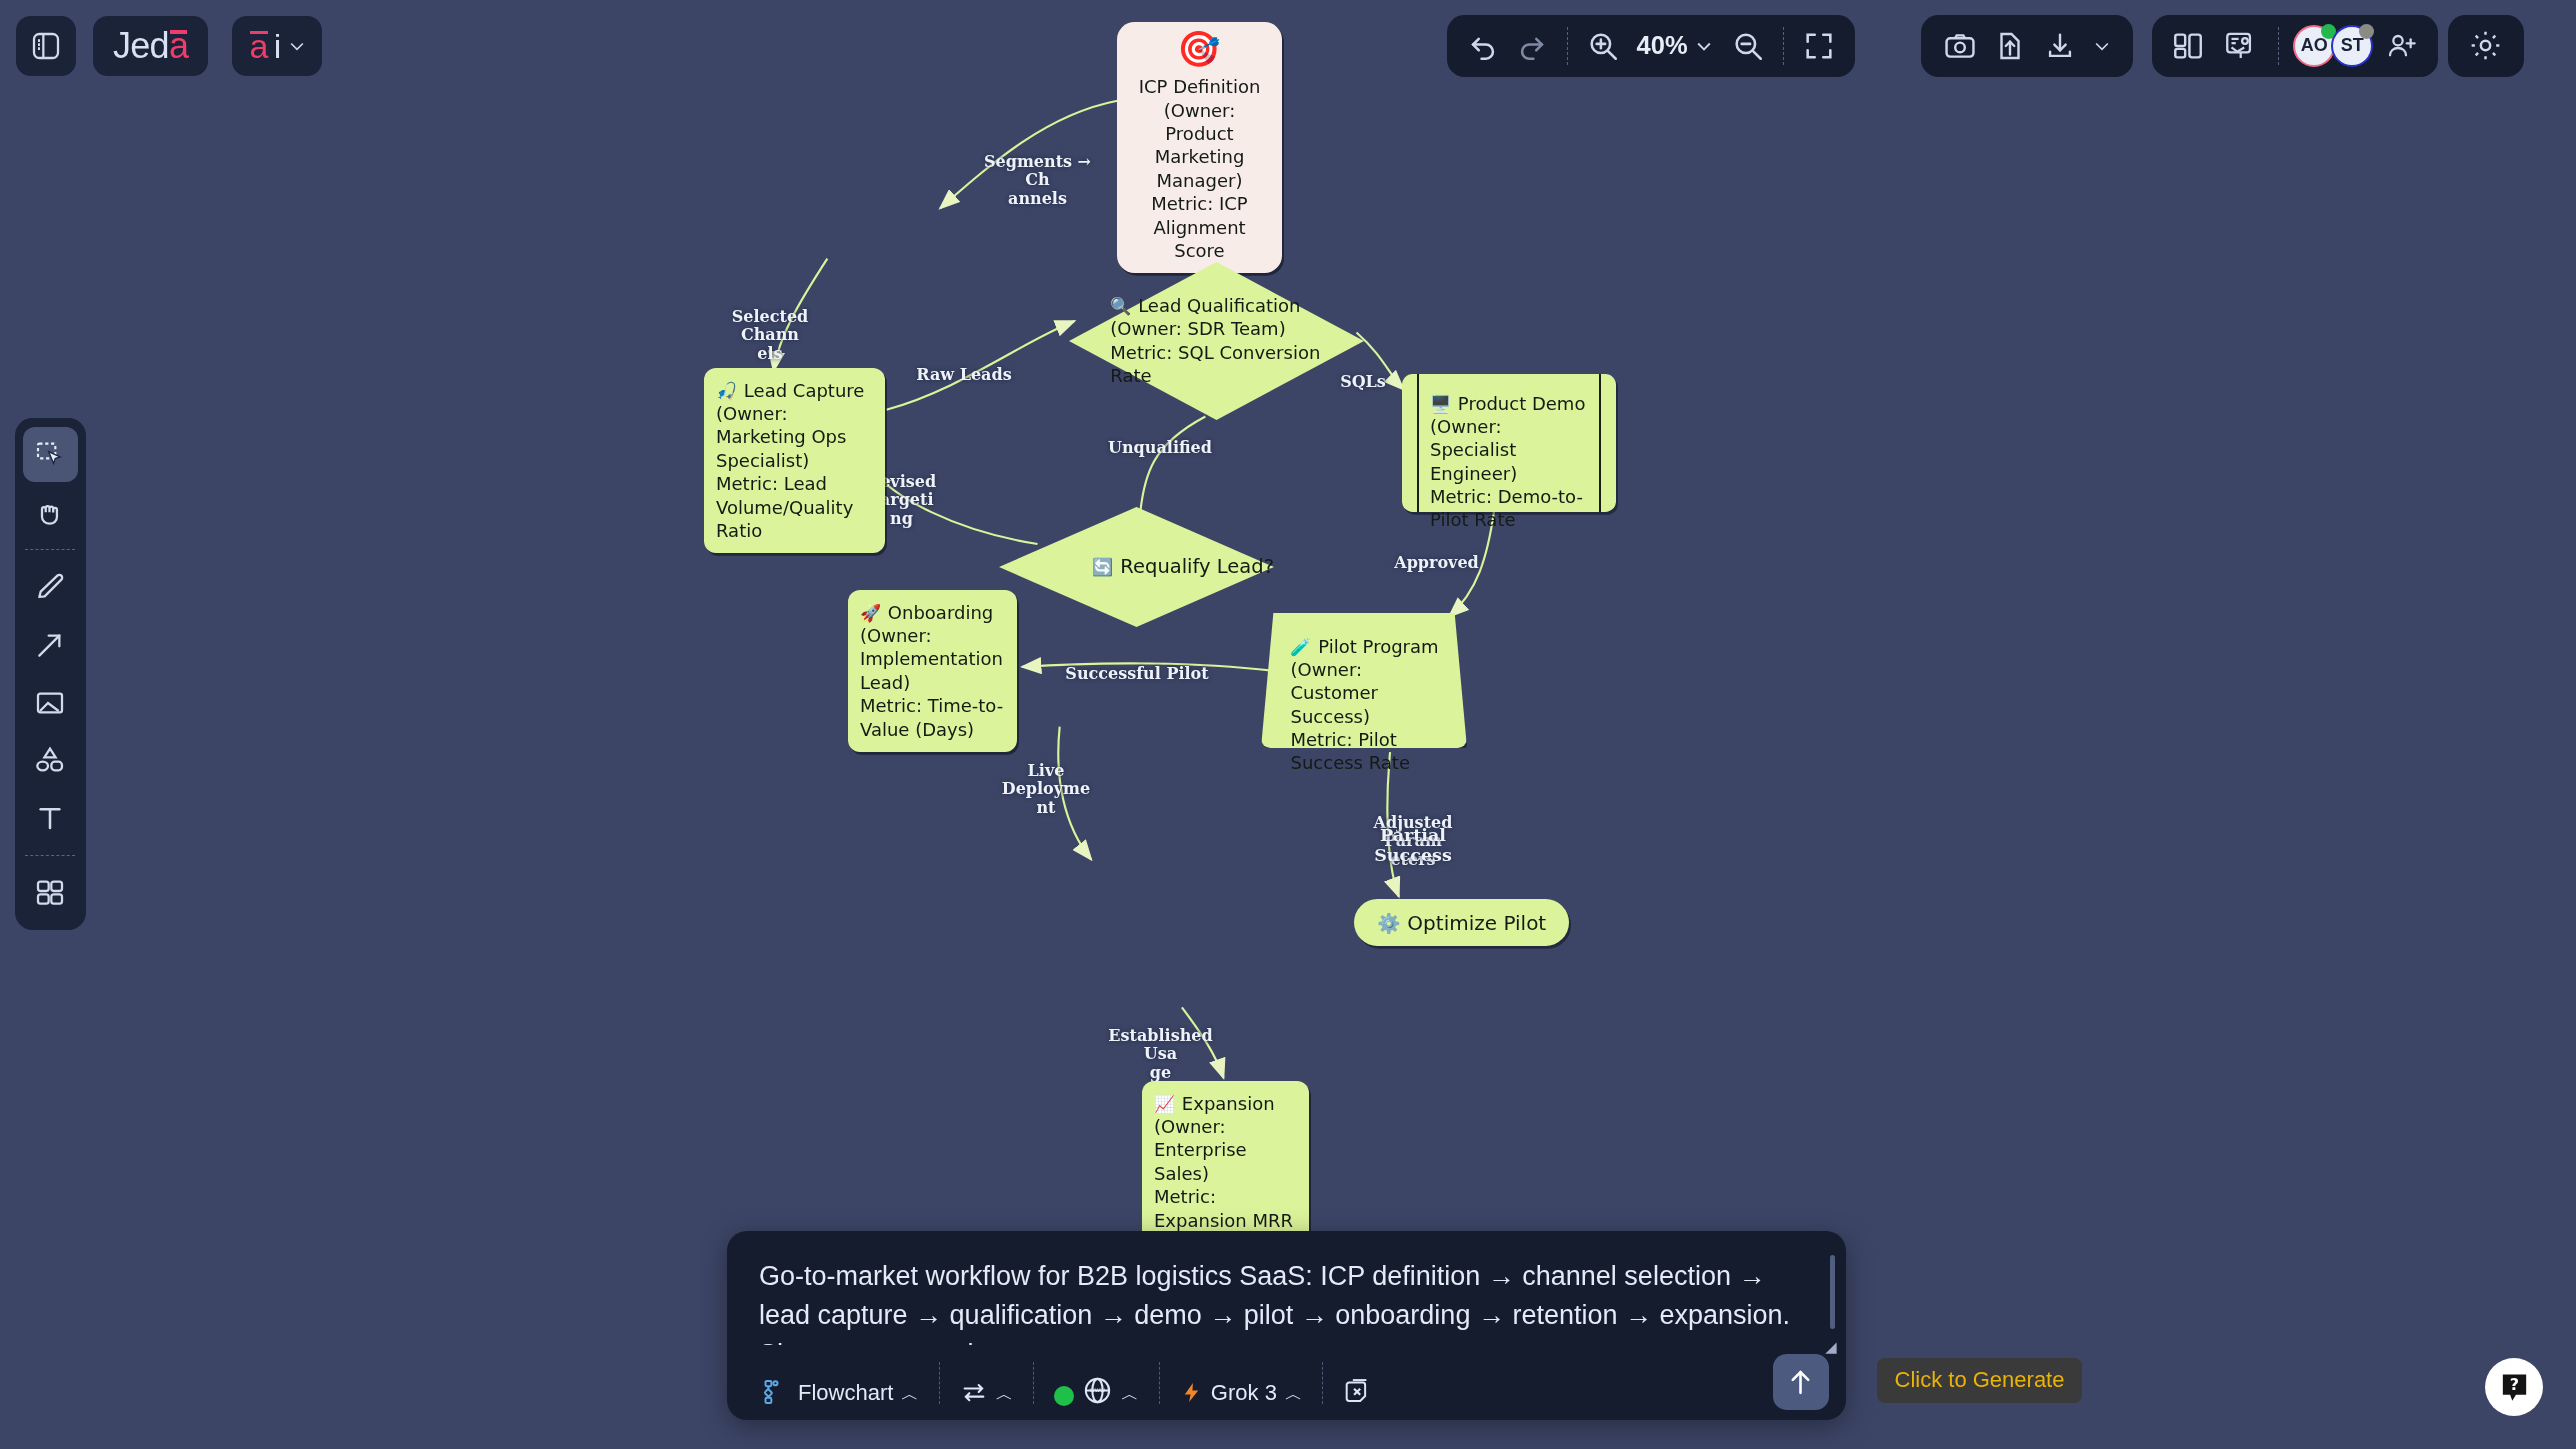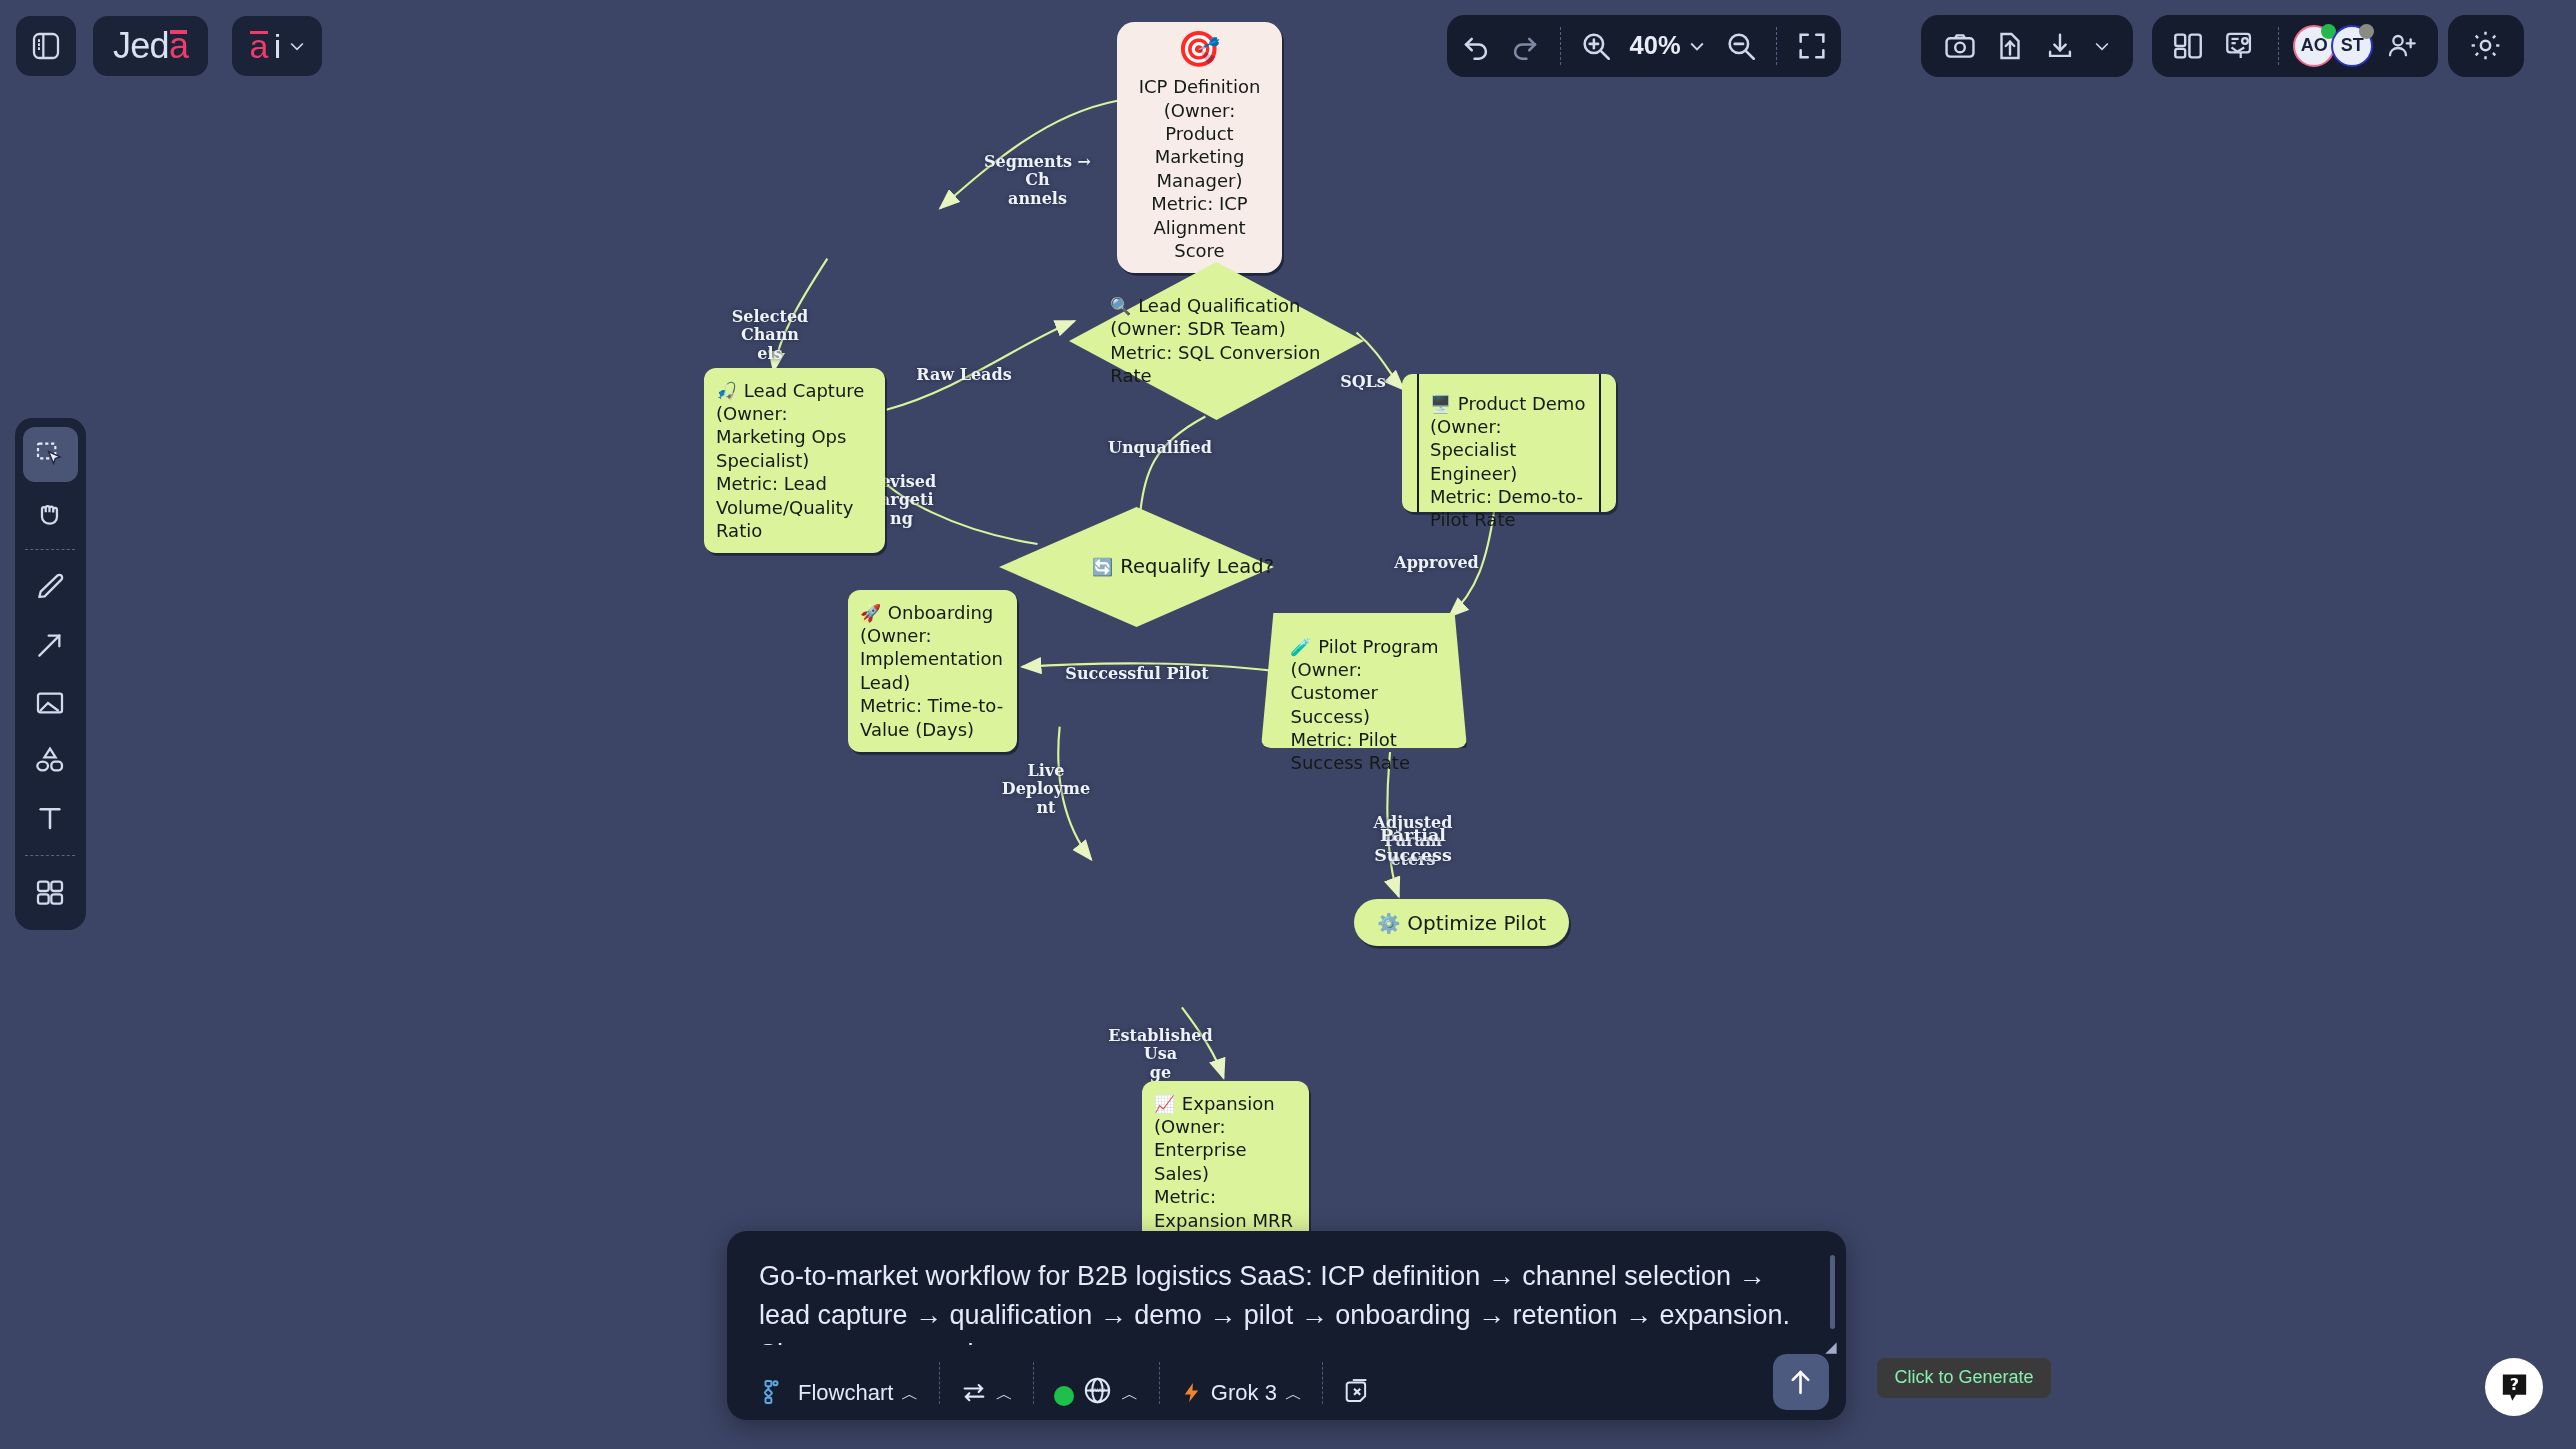--- a/index.html
+++ b/index.html
@@ -32,21 +32,21 @@
     display: flex; align-items: center; gap: 5.4px;
     font-size: 34px; font-weight: 500; color: #d9e1f2;
   }
   .ai-pill .a-bar { color: #ef3d6b; position: relative; }
   .ai-pill .a-bar::before { content:""; position:absolute; left:0.7px; right:0.7px; top:4px; height:3.4px; background:#ef3d6b; }
 
   .tool-group {
     position: absolute; background: #141c2e; border-radius: 17.5px;
     display: flex; align-items: center; height: 62px;
   }
-  .tg-center { left: 1447px; top: 14.8px; padding: 0 6px; gap: 2.7px; }
+  .tg-center { left: 1447px; top: 14.8px; padding: 0 13px; gap: 2.7px; }
   .tg-capture { left: 1921px; top: 14.8px; padding: 0 16px; gap: 4px; }
   .tg-share  { left: 2152px; top: 14.8px; padding: 0 13.4px; gap: 5.4px; }
   .tg-settings { left: 2448px; top: 14.8px; padding: 0 14.8px; }
 
   .ticon {
     width: 46px; height: 46px; display: flex; align-items: center; justify-content: center;
     color: #cfd8ea; border-radius: 9.4px;
   }
   .ticon svg { display: block; }
   .vdiv { width: 0.7px; height: 38px; border-left: 1.3px dashed #566084; margin: 0 9.4px; }
@@ -164,21 +164,21 @@
     padding: 0 12px; height: 47px; border-radius: 9.4px; white-space: nowrap;
   }
   .dash-div { height: 42px; border-left: 1.3px dashed #4e587a; margin: 0 8px; }
   .caret { font-size: 17.5px; color: #cfd8ea; }
   .send-btn {
     position: absolute; right: 17.5px; top: 9.4px; width: 56px; height: 56px;
     background: #4d5a80; border-radius: 13.4px; display: flex; align-items: center; justify-content: center;
   }
   .tooltip {
     position: absolute; left: 1877px; top: 1358px;
-    background: #3a3a3a; color: #86efac; font-size: 18px;
+    background: #3a3a3a; color: #eab308; font-size: 22px;
     padding: 9.4px 17.5px; border-radius: 8px; white-space: nowrap;
   }
   .help-btn {
     position: absolute; left: 2485px; top: 1358px; width: 58px; height: 58px;
     background: #ffffff; border-radius: 50%; display: flex; align-items: center; justify-content: center;
   }
 </style>
 </head>
 <body>
 

